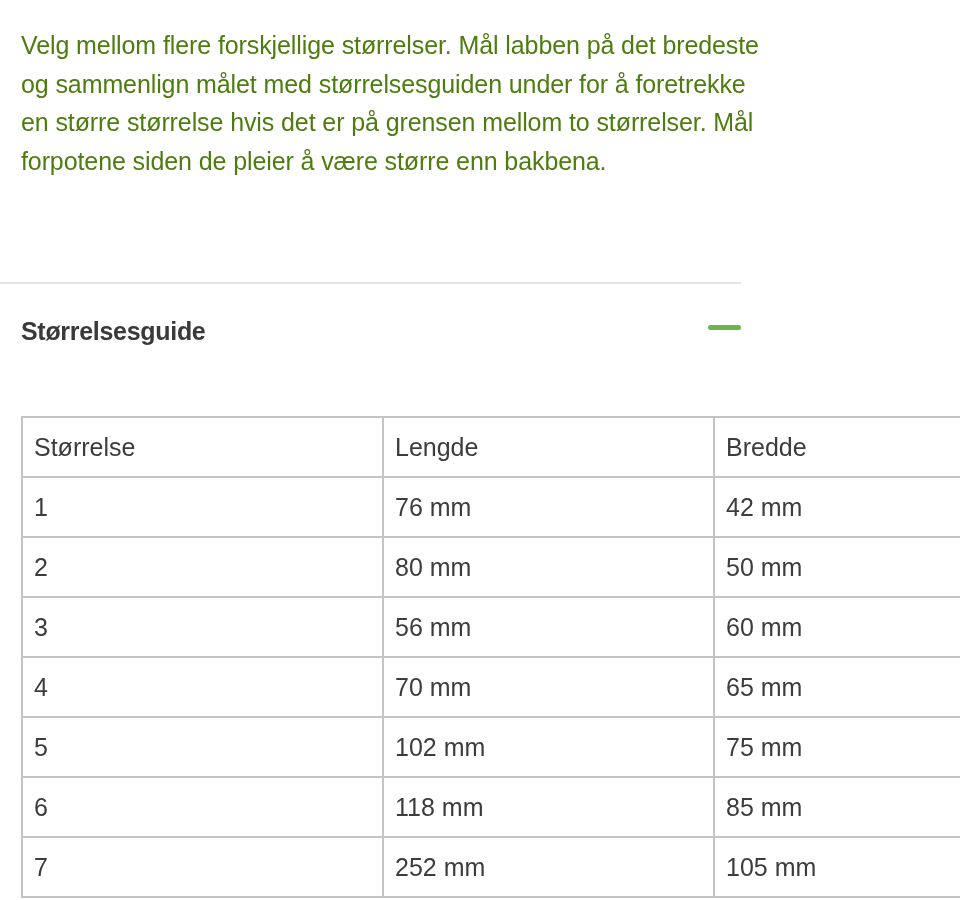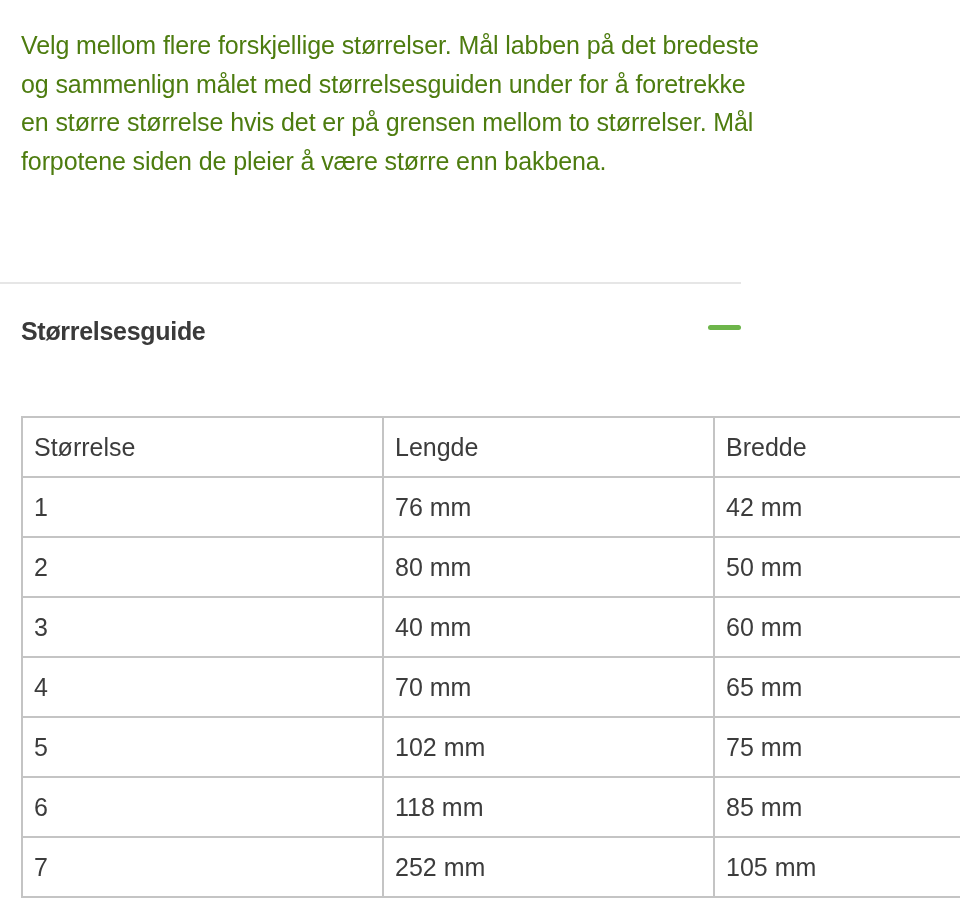--- a/index.html
+++ b/index.html
@@ -116,21 +116,21 @@
         <td>76 mm</td>
         <td>42 mm</td>
       </tr>
       <tr>
         <td>2</td>
         <td>80 mm</td>
         <td>50 mm</td>
       </tr>
       <tr>
         <td>3</td>
-        <td>40 mm</td>
+        <td>56 mm</td>
         <td>60 mm</td>
       </tr>
       <tr>
         <td>4</td>
         <td>70 mm</td>
         <td>65 mm</td>
       </tr>
       <tr>
         <td>5</td>
         <td>102 mm</td>

